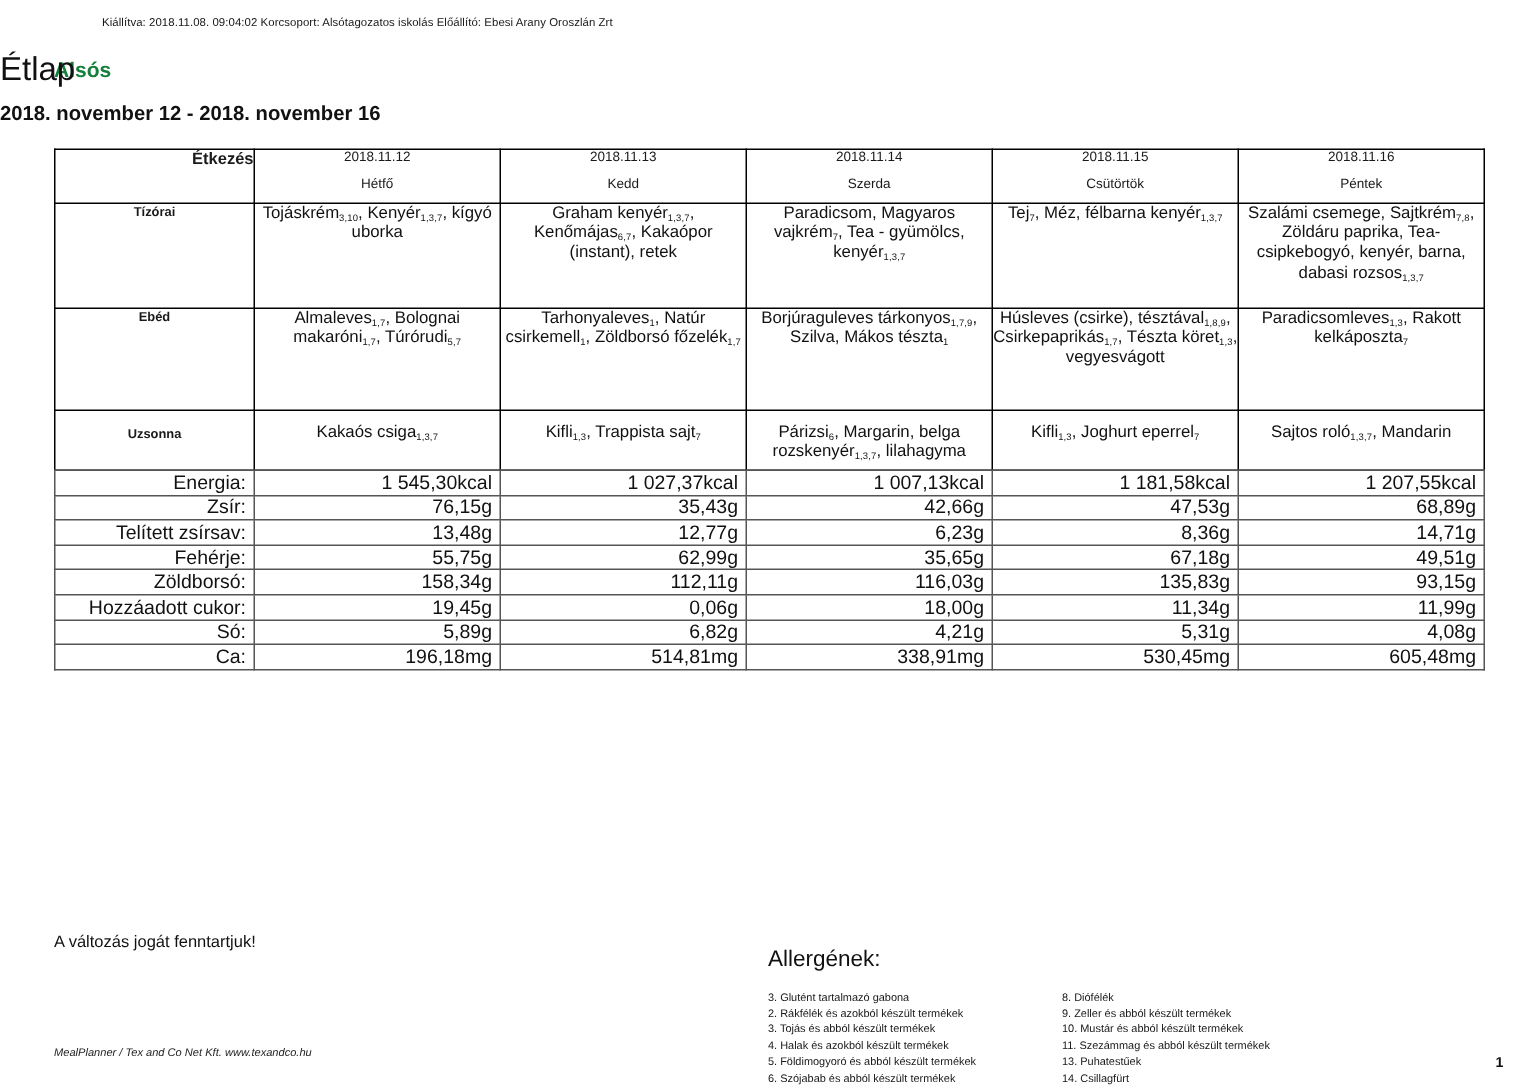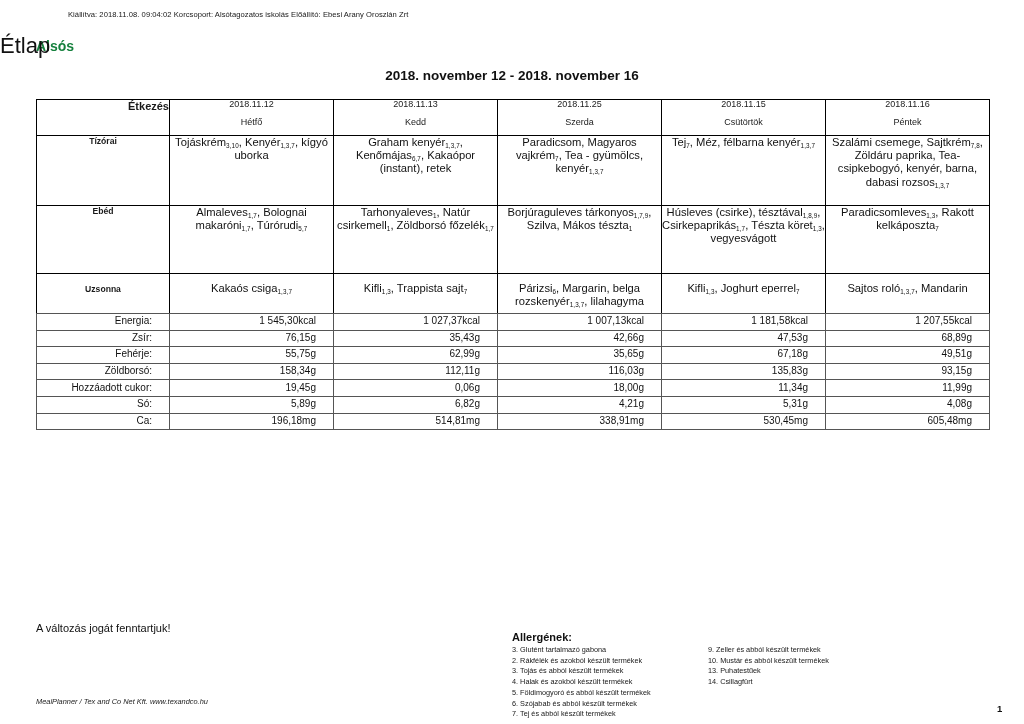--- a/index.html
+++ b/index.html
@@ -45,21 +45,20 @@
     width: 1024px;
     text-align: left;
     font-size: 22px;
     font-weight: 400;
     color: #111;
   }
   .doc-subtitle {
     position: absolute;
     left: 0; top: 68px;
     width: 1024px;
-    text-align: center;
     font-size: 13.5px;
     font-weight: bold;
     color: #111;
   }
 
   
   table.menu {
     position: absolute;
     left: 36px; top: 99px;
     width: 953px;
@@ -127,23 +126,23 @@
     left: 36px;
     width: 953px;
     border-collapse: collapse;
     table-layout: fixed;
   }
   table.nutri col.c-label { width: 133px; }
   table.nutri col.c-day   { width: 164px; }
   table.nutri td {
     border: 0.9px solid #555;
     border-top: none;
-    font-size: 10px;
+    font-size: 13px;
     height: 16.6px;
-    padding: 0 17px 1px 3px;
+    padding: 0 5px 1px 3px;
     text-align: right;
     color: #111;
     line-height: 1;
   }
   table.nutri tr:first-child td { border-top: 0.9px solid #555; }
   table.nutri td.n-label { font-weight: normal; }
 
   
   .note-reserve {
     position: absolute;
@@ -157,24 +156,24 @@
     font-size: 7.4px;
     color: #222;
     font-style: italic;
   }
   .allerg {
     position: absolute;
     left: 512px; top: 631px;
     width: 480px;
   }
   .allerg-title {
-    font-size: 11px;
-    font-weight: bold;
-    color: #111;
-    margin-bottom: 2px;
+    font-size: 15px;
+    font-weight: normal;
+    color: #111;
+    margin-bottom: 12px;
   }
   .allerg-cols {
     display: flex;
   }
   .allerg-col {
     font-size: 7.3px;
     line-height: 1.47;
     color: #181818;
   }
   .allerg-col.left  { width: 196px; }
@@ -213,21 +212,21 @@
         <th class="hdr-meal">Étkezés</th>
         <th class="hdr-day">
           <span class="d-date">2018.11.12</span>
           <span class="d-name">Hétfő</span>
         </th>
         <th class="hdr-day">
           <span class="d-date">2018.11.13</span>
           <span class="d-name">Kedd</span>
         </th>
         <th class="hdr-day">
-          <span class="d-date">2018.11.25</span>
+          <span class="d-date">2018.11.14</span>
           <span class="d-name">Szerda</span>
         </th>
         <th class="hdr-day">
           <span class="d-date">2018.11.15</span>
           <span class="d-name">Csütörtök</span>
         </th>
         <th class="hdr-day">
           <span class="d-date">2018.11.16</span>
           <span class="d-name">Péntek</span>
         </th>
@@ -279,20 +278,28 @@
           <td>1 181,58kcal</td>
           <td>1 207,55kcal</td>
         </tr>
         <tr>
           <td class="n-label">Zsír:</td>
           <td>76,15g</td>
           <td>35,43g</td>
           <td>42,66g</td>
           <td>47,53g</td>
           <td>68,89g</td>
+        </tr>
+        <tr>
+          <td class="n-label">Telített zsírsav:</td>
+          <td>13,48g</td>
+          <td>12,77g</td>
+          <td>6,23g</td>
+          <td>8,36g</td>
+          <td>14,71g</td>
         </tr>
         <tr>
           <td class="n-label">Fehérje:</td>
           <td>55,75g</td>
           <td>62,99g</td>
           <td>35,65g</td>
           <td>67,18g</td>
           <td>49,51g</td>
         </tr>
         <tr>
@@ -339,22 +346,24 @@
       <div class="allerg-col left" id="allerg-left">
           <div>3. Glutént tartalmazó gabona</div>
           <div>2. Rákfélék és azokból készült termékek</div>
           <div>3. Tojás és abból készült termékek</div>
           <div>4. Halak és azokból készült termékek</div>
           <div>5. Földimogyoró és abból készült termékek</div>
           <div>6. Szójabab és abból készült termékek</div>
           <div>7. Tej és abból készült termékek</div>
         </div>
       <div class="allerg-col right" id="allerg-right">
+          <div>8. Diófélék</div>
           <div>9. Zeller és abból készült termékek</div>
           <div>10. Mustár és abból készült termékek</div>
+          <div>11. Szezámmag és abból készült termékek</div>
           <div>13. Puhatestűek</div>
           <div>14. Csillagfürt</div>
         </div>
     </div>
   </div>
 
   <div class="page-num">1</div>
 </div>
 
 </body></html>

